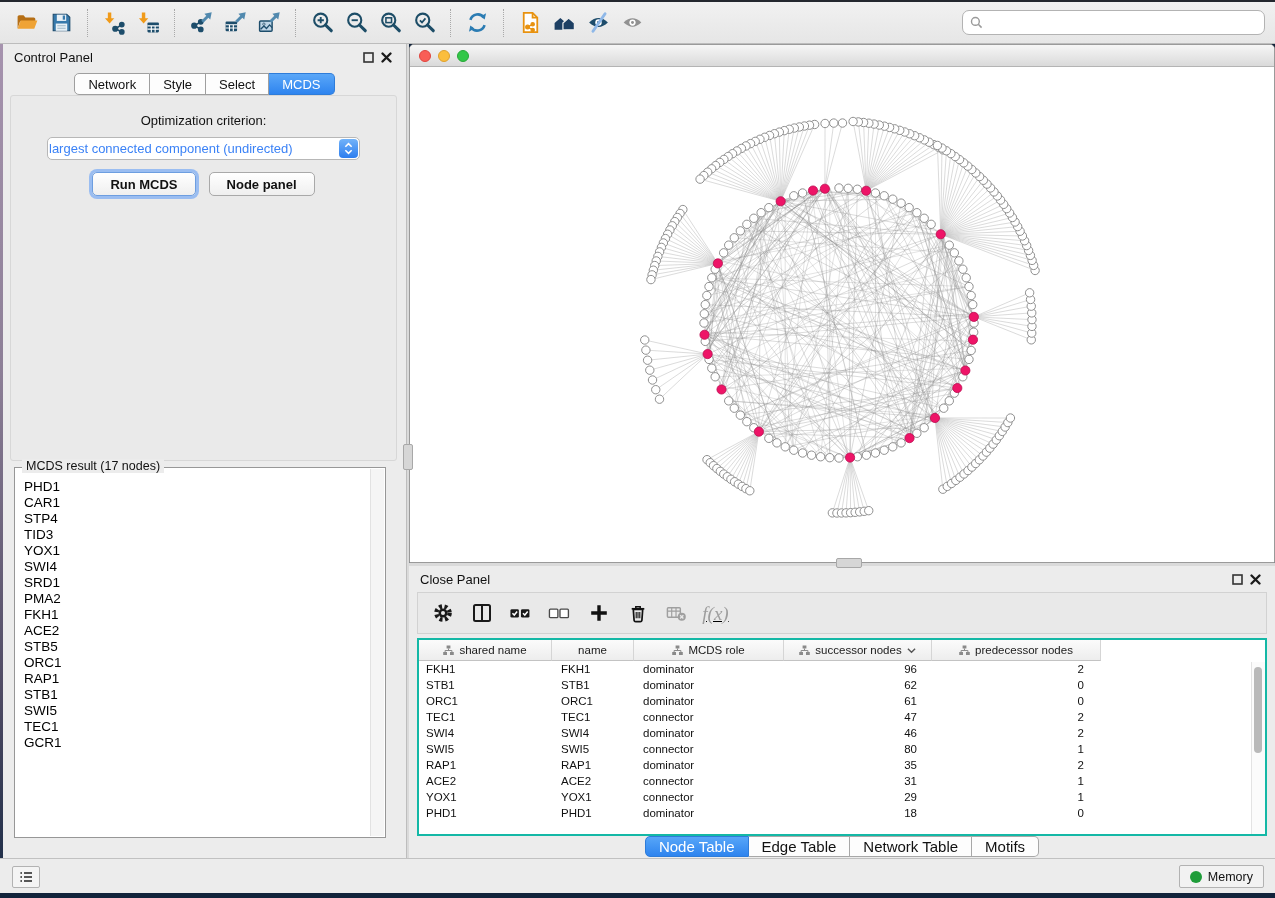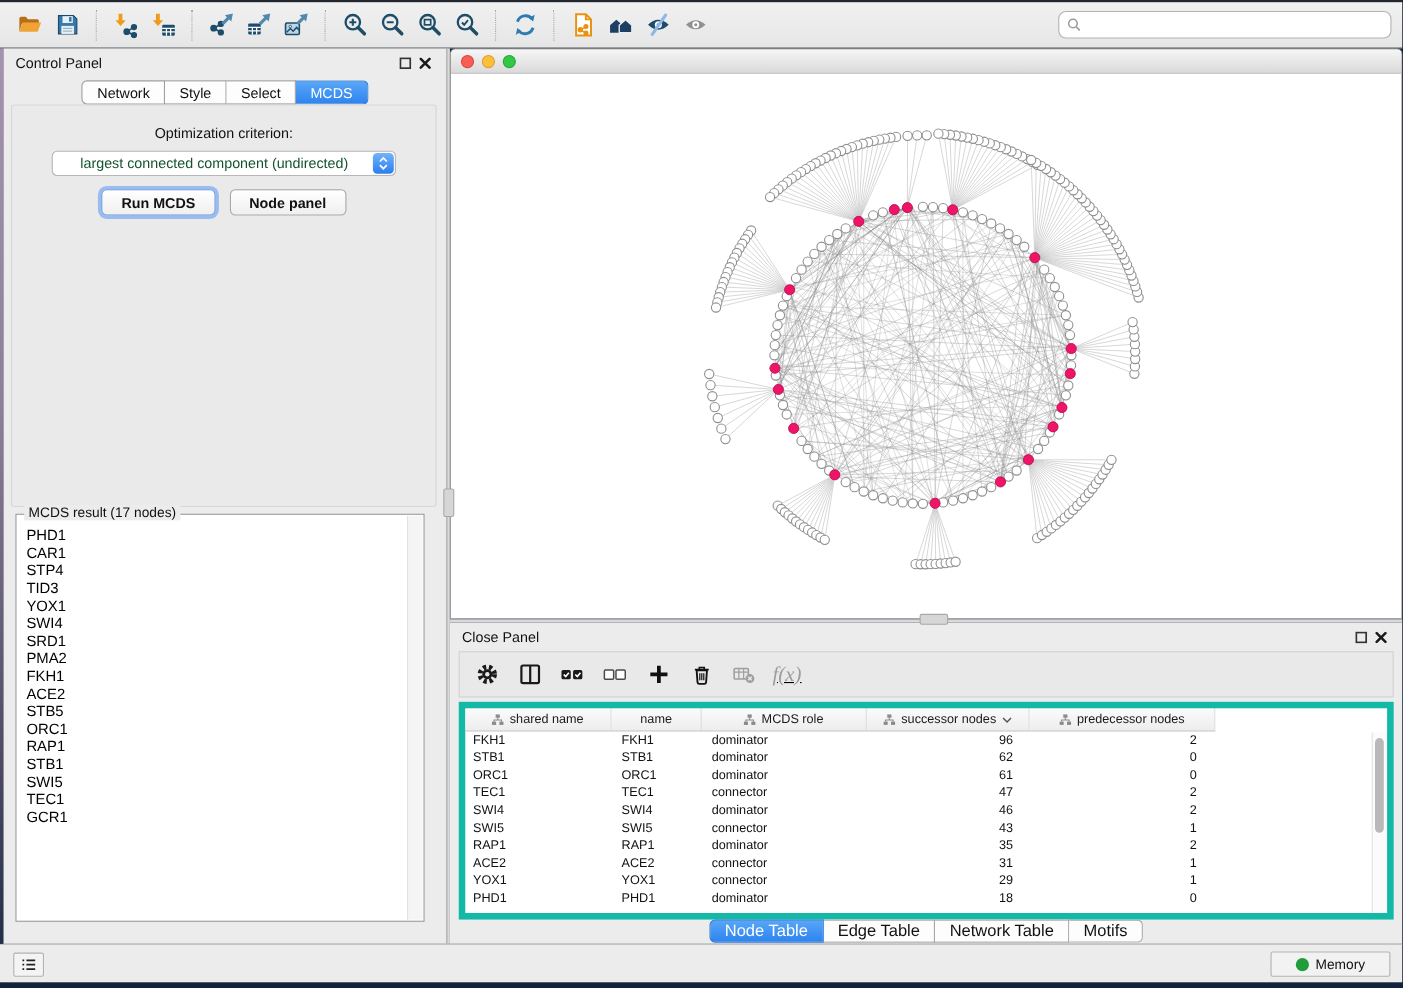--- a/index.html
+++ b/index.html
@@ -29,21 +29,21 @@
   .cp-tab{height:20px;padding:0 13px;background:#fdfdfd;border:1px solid #9f9f9f;border-left:none;
     font-size:13px;display:flex;align-items:center;color:#111;}
   .cp-tab:first-child{border-left:1px solid #9f9f9f;border-radius:5px 0 0 5px;}
   .cp-tab:last-child{border-radius:0 5px 5px 0;}
   .cp-tab.active{background:linear-gradient(#5aa7f8,#2e84ef);border-color:#2e7cd9;color:#fff;}
   .cp-body{position:absolute;top:51px;left:7px;width:387px;height:366px;box-sizing:border-box;
     background:#eaeaea;border:1px solid #d7d7d7;border-radius:3px;}
   .cp-label{margin-top:17px;text-align:center;font-size:13px;color:#111;}
   .dd{margin:9px auto 0;width:313px;height:23px;box-sizing:border-box;background:#fff;border:1px solid #b7b7b7;
     border-radius:5px;display:flex;align-items:center;}
-  .dd-text{flex:1;font-size:13px;color:#14532d;padding-left:25px;white-space:nowrap;}
+  .dd-text{flex:1;font-size:13px;color:#3b82f6;padding-left:1px;white-space:nowrap;}
   .dd-step{width:19px;height:19px;margin-right:1px;border-radius:4px;background:linear-gradient(#72b3f9,#2c7def);
     display:flex;flex-direction:column;align-items:center;justify-content:center;gap:1px;}
   .cp-btnrow{display:flex;justify-content:center;gap:13px;margin-top:12px;font-weight:bold;}
   .btn{height:22px;padding:0 17px;background:linear-gradient(#ffffff,#efefef);border:1px solid #a9a9a9;
     border-radius:5px;font-size:13px;color:#111;display:flex;align-items:center;}
   .btn.focusring{box-shadow:0 0 0 3px rgba(110,165,245,.65);border-color:#6d9ee0;}
   .mcds-box{position:absolute;left:11px;top:423px;width:372px;height:371px;box-sizing:border-box;
     border:1px solid #979797;background:#fff;text-decoration:underline;}
   .mcds-legend{position:absolute;top:-9px;left:7px;background:#ececec;padding:0 4px;font-size:12.5px;color:#111;}
   .mcds-list{position:absolute;inset:1px;top:9px;padding:2px 0 0 8px;font-size:13.5px;line-height:16px;color:#000;overflow:hidden;}
@@ -68,21 +68,21 @@
   .light.grn{background:#33c748;border:1px solid #27a838;box-sizing:border-box;}
   .nettitle-text{flex:1;text-align:center;font-size:12px;color:#222;}
   .netcanvas{display:block;}
 
   
   .tpanel{position:absolute;left:409px;top:566px;width:866px;height:292px;background:#ececec;}
   .t-toolbar{position:absolute;top:26px;left:8px;right:8px;height:42px;box-sizing:border-box;background:#e9e9e9;
     border:1px solid #d2d2d2;display:flex;align-items:center;padding:0 13px;gap:16px;text-decoration:underline;}
   .ticon{width:23px;height:23px;display:flex;align-items:center;justify-content:center;}
   .fx{font-family:"Liberation Serif",serif;font-style:italic;font-size:19px;color:#9d9d9d;line-height:1;}
-  .t-table{position:absolute;top:72px;left:8px;right:8px;bottom:22px;background:#fff;border:6px solid #14b8a6;overflow:hidden;}
+  .t-table{position:absolute;top:72px;left:8px;right:8px;bottom:22px;background:#fff;border:2px solid #14b8a6;overflow:hidden;}
   .t-hrow{display:flex;height:21px;}
   .t-hcell{box-sizing:border-box;background:linear-gradient(#fbfbfb,#ededed);border-right:1px solid #d5d5d5;
     border-bottom:1px solid #c3c3c3;display:flex;align-items:center;justify-content:center;gap:5px;
     font-size:11.5px;color:#1a1a1a;}
   .t-hfill{flex:1;background:#fff;}
   .t-rows{font-size:11.5px;color:#111;}
   .t-row{display:flex;height:16px;align-items:center;}
   .tc{box-sizing:border-box;overflow:hidden;white-space:nowrap;}
   .w0{width:133px;padding-left:7px;} .w1{width:82px;padding-left:9px;} .w2{width:150px;padding-left:9px;}
   .w3{width:148px;text-align:right;padding-right:15px;} .w4{width:169px;text-align:right;padding-right:17px;}
@@ -94,21 +94,21 @@
     display:flex;align-items:center;color:#111;}
   .t-tab:first-child{border-left:1px solid #a8a8a8;border-radius:5px 0 0 5px;}
   .t-tab:last-child{border-radius:0 5px 5px 0;}
   .t-tab.active{background:linear-gradient(#57a6f8,#2e84ef);border-color:#2e7cd9;color:#fff;}
 
   
   .statusbar{position:absolute;left:0;top:858px;width:1275px;height:35px;box-sizing:border-box;background:#ececec;border-top:1px solid #c1c1c1;}
   .sb-left{position:absolute;left:12px;top:7px;width:28px;height:22px;box-sizing:border-box;background:#f4f4f4;
     border:1px solid #b2b2b2;border-radius:2px;display:flex;align-items:center;justify-content:center;}
   .sb-mem{position:absolute;right:11px;top:6px;height:23px;box-sizing:border-box;background:#f2f2f2;border:1px solid #b2b2b2;
-    border-radius:2px;display:flex;align-items:center;gap:6px;padding:0 22px;font-size:12.5px;color:#111;}
+    border-radius:2px;display:flex;align-items:center;gap:6px;padding:0 10px;font-size:12.5px;color:#111;}
   .memdot{width:12px;height:12px;border-radius:50%;background:#1f9d3a;}
 </style>
 </head>
 <body>
 
 <div id="screen">
   <div class="top-strip"></div>
 
   <div class="toolbar">
     <div class="tbicon">
@@ -1192,21 +1192,21 @@
             <div class="tc w1">SWI4</div>
             <div class="tc w2">dominator</div>
             <div class="tc w3">46</div>
             <div class="tc w4">2</div>
             <div class="tc wf"></div>
           </div>
           <div class="t-row">
             <div class="tc w0">SWI5</div>
             <div class="tc w1">SWI5</div>
             <div class="tc w2">connector</div>
-            <div class="tc w3">43</div>
+            <div class="tc w3">80</div>
             <div class="tc w4">1</div>
             <div class="tc wf"></div>
           </div>
           <div class="t-row">
             <div class="tc w0">RAP1</div>
             <div class="tc w1">RAP1</div>
             <div class="tc w2">dominator</div>
             <div class="tc w3">35</div>
             <div class="tc w4">2</div>
             <div class="tc wf"></div>

